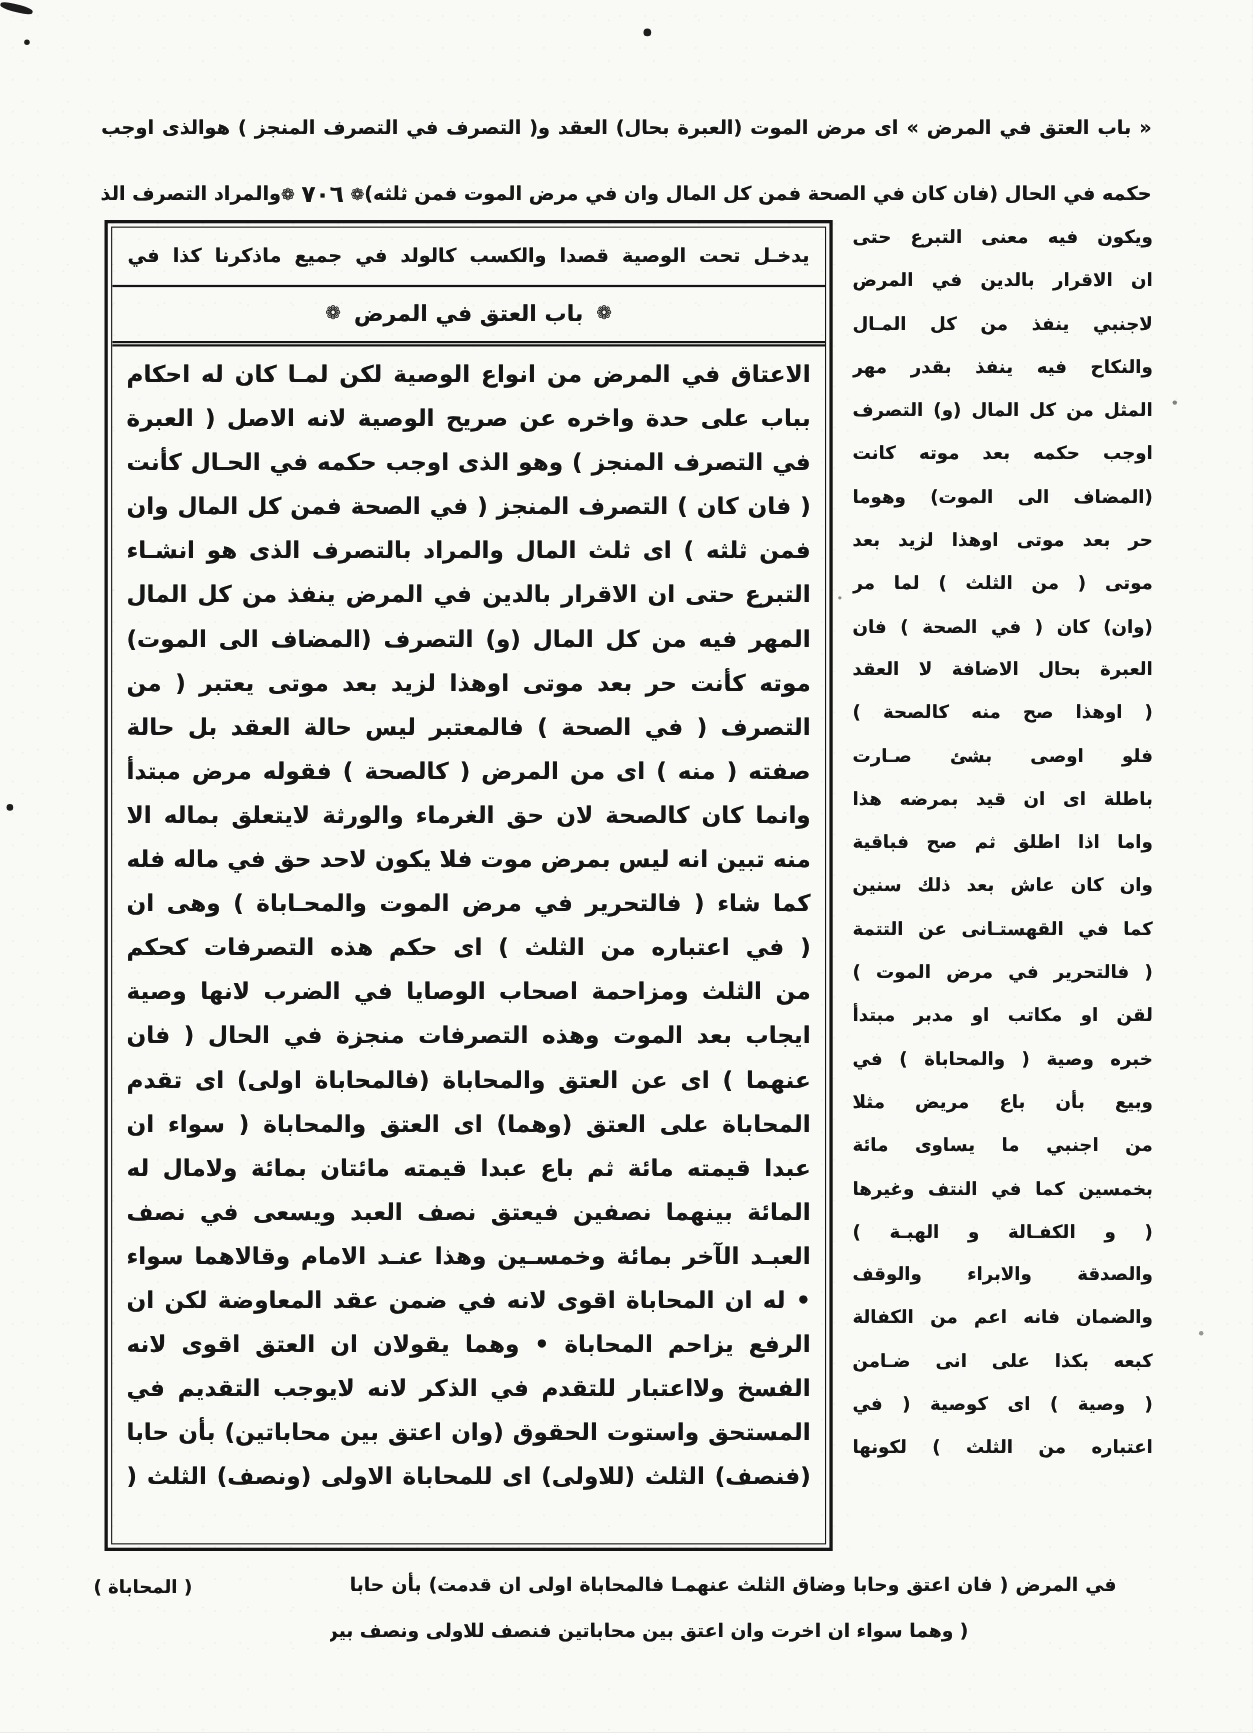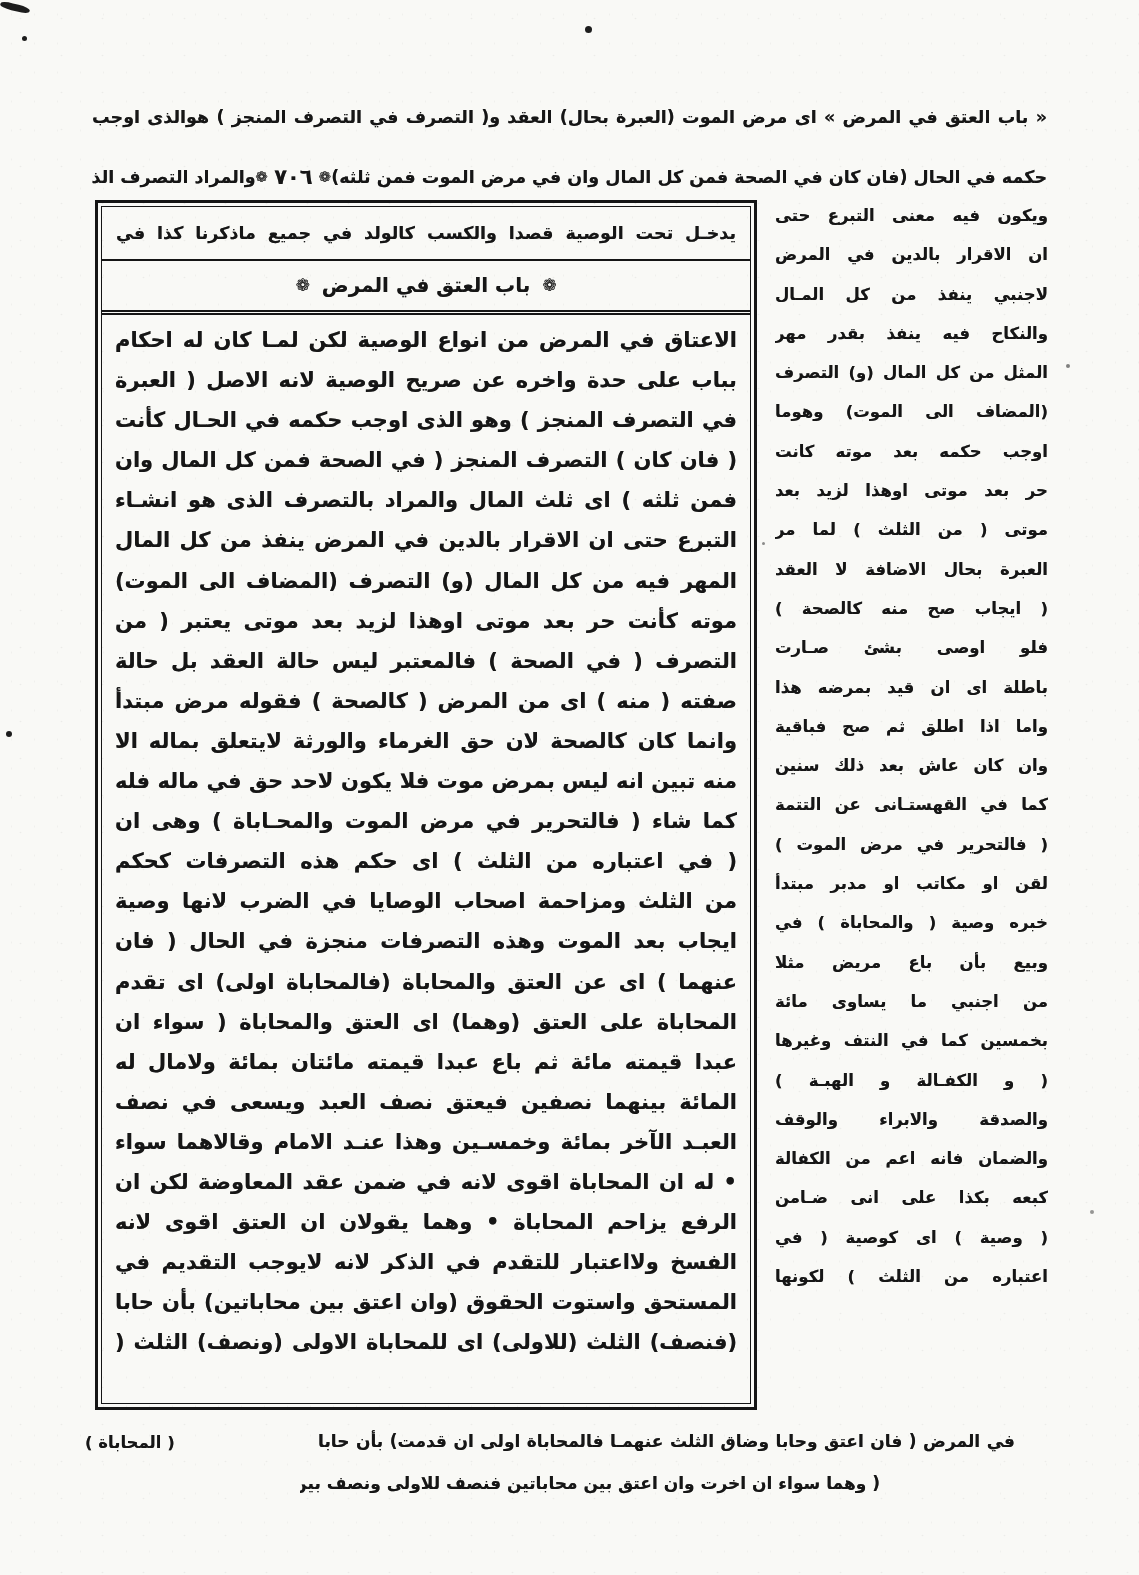--- a/index.html
+++ b/index.html
@@ -108,26 +108,27 @@
       </div>
     </div>
   </div>
 
   <div class="margin-col">
     <div class="margin-line">ويكون فيه معنى التبرع حتى</div>
     <div class="margin-line">ان الاقرار بالدين في المرض</div>
     <div class="margin-line">لاجنبي ينفذ من كل المـال</div>
     <div class="margin-line">والنكاح فيه ينفذ بقدر مهر</div>
     <div class="margin-line">المثل من كل المال (و) التصرف</div>
+    <div class="margin-line">اوجب حكمه بعد موته كانت</div>
     <div class="margin-line">(المضاف الى الموت) وهوما</div>
-    <div class="margin-line">اوجب حكمه بعد موته كانت</div>
     <div class="margin-line">حر بعد موتى اوهذا لزيد بعد</div>
     <div class="margin-line">موتى ( من الثلث ) لما مر</div>
+    <div class="margin-line">(وان) كان ( في الصحة ) فان</div>
     <div class="margin-line">العبرة بحال الاضافة لا العقد</div>
-    <div class="margin-line">( ايجاب صح منه كالصحة )</div>
+    <div class="margin-line">( اوهذا صح منه كالصحة )</div>
     <div class="margin-line">فلو اوصى بشئ صـارت</div>
     <div class="margin-line">باطلة اى ان قيد بمرضه هذا</div>
     <div class="margin-line">واما اذا اطلق ثم صح فباقية</div>
     <div class="margin-line">وان كان عاش بعد ذلك سنين</div>
     <div class="margin-line">كما في القهستـانى عن التتمة</div>
     <div class="margin-line">( فالتحرير في مرض الموت )</div>
     <div class="margin-line">لقن او مكاتب او مدبر مبتدأ</div>
     <div class="margin-line">خبره وصية ( والمحاباة ) في</div>
     <div class="margin-line">وبيع بأن باع مريض مثلا</div>
     <div class="margin-line">من اجنبي ما يساوى مائة</div>

